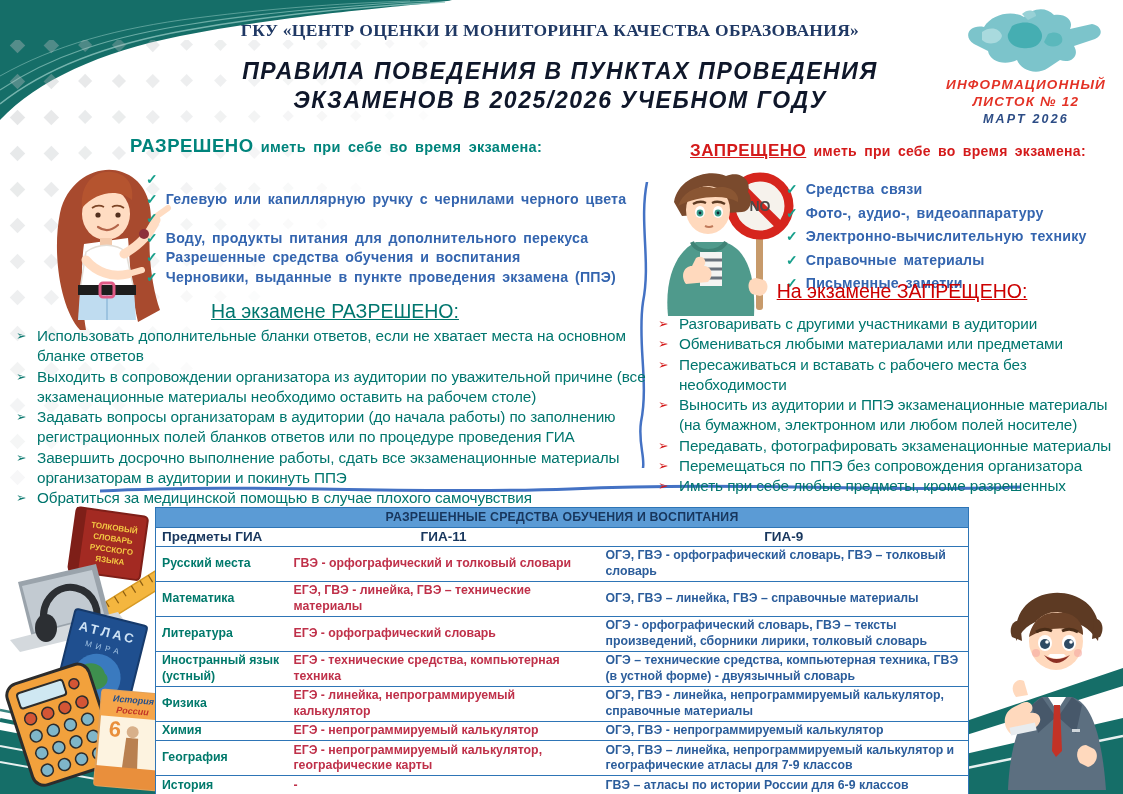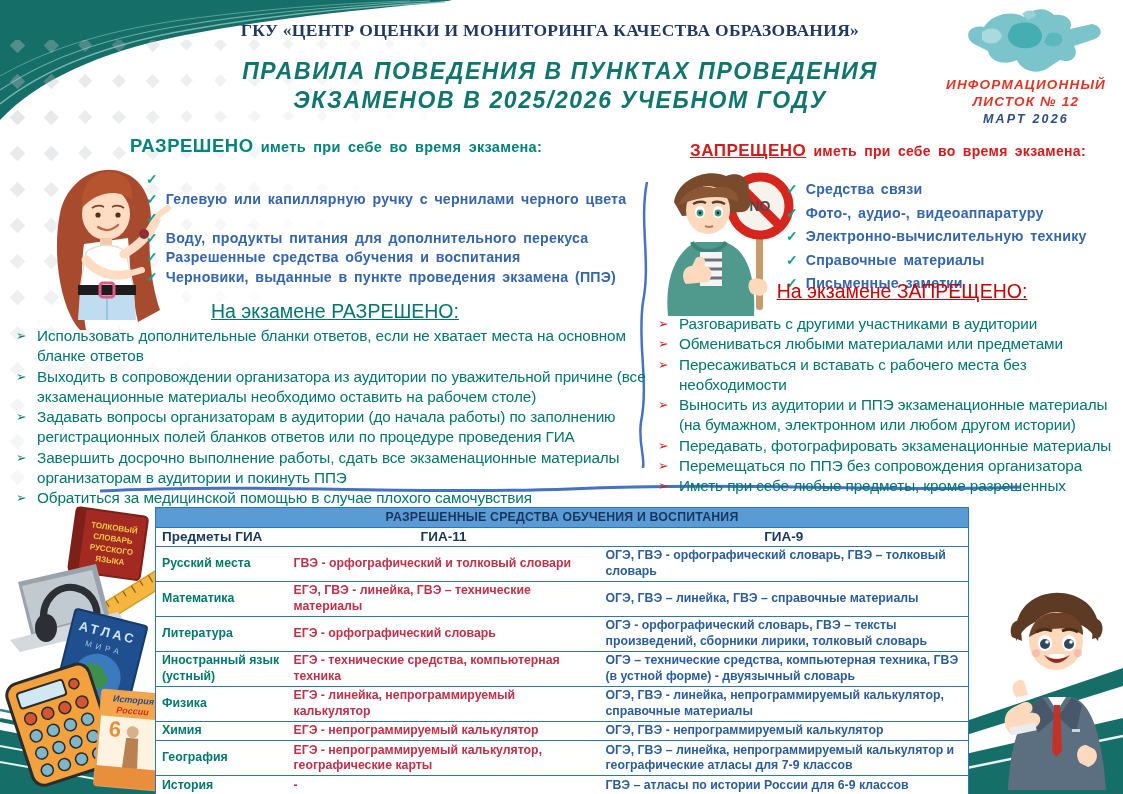--- a/index.html
+++ b/index.html
@@ -7,21 +7,21 @@
         font-family:"Liberation Sans",sans-serif;}
   .abs{position:absolute;}
   
   .diamond{position:absolute;background:#b7bcbf;transform:rotate(45deg);}
   #diamond-field{position:absolute;left:4px;top:40px;width:470px;height:480px;z-index:0;overflow:hidden;}
   .decor{z-index:0;}
   
   .org-title{left:150px;top:20px;width:800px;text-align:center;
      font-family:"Liberation Serif",serif;font-weight:bold;font-size:17.5px;color:#1f3864;letter-spacing:.3px;z-index:2;}
   .main-title{left:165px;top:57px;width:790px;text-align:center;font-weight:bold;font-style:italic;
-     font-size:23px;line-height:29px;color:#0f766e;letter-spacing:1.6px;z-index:2;}
+     font-size:23px;line-height:29px;color:#0f172a;letter-spacing:1.6px;z-index:2;}
   .info-block{left:930px;top:76px;width:192px;text-align:center;z-index:2;}
   .info-line{font-size:13.5px;font-weight:bold;font-style:italic;color:#e33226;letter-spacing:1.2px;line-height:17px;}
   .info-date{font-size:12.5px;font-weight:bold;font-style:italic;color:#2d4d86;letter-spacing:2.2px;margin-top:2px;}
   
   .allowed-head{left:130px;top:135px;z-index:2;}
   .head-strong-teal{font-size:18.5px;font-weight:bold;color:#00847c;letter-spacing:.5px;}
   .head-rest-teal{font-size:14.5px;font-weight:bold;color:#00847c;word-spacing:3px;letter-spacing:.3px;}
   .banned-head{left:690px;top:141px;z-index:2;text-align:right;}
   .head-strong-red{font-size:17px;font-weight:bold;color:#d41a1a;text-decoration:underline;letter-spacing:.5px;}
   .head-rest-red{font-size:14px;font-weight:bold;color:#d41a1a;word-spacing:3px;letter-spacing:.3px;}
@@ -394,21 +394,21 @@
         <span class="action-text">Обмениваться любыми материалами или предметами</span>
       </div>
 
       <div class="arrow-row">
         <span class="arrow arrow-red">➢</span>
         <span class="action-text">Пересаживаться и вставать с рабочего места без необходимости</span>
       </div>
 
       <div class="arrow-row">
         <span class="arrow arrow-red">➢</span>
-        <span class="action-text">Выносить из аудитории и ППЭ экзаменационные материалы (на бумажном, электронном или любом другом истории)</span>
+        <span class="action-text">Выносить из аудитории и ППЭ экзаменационные материалы (на бумажном, электронном или любом полей носителе)</span>
       </div>
 
       <div class="arrow-row">
         <span class="arrow arrow-red">➢</span>
         <span class="action-text">Передавать, фотографировать экзаменационные материалы</span>
       </div>
 
       <div class="arrow-row">
         <span class="arrow arrow-red">➢</span>
         <span class="action-text">Перемещаться по ППЭ без сопровождения организатора</span>

